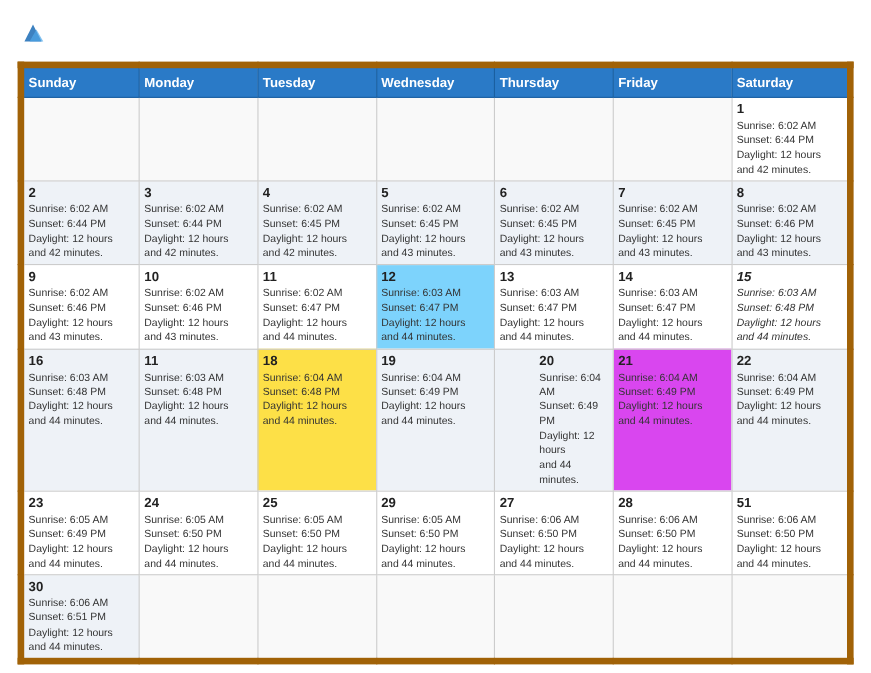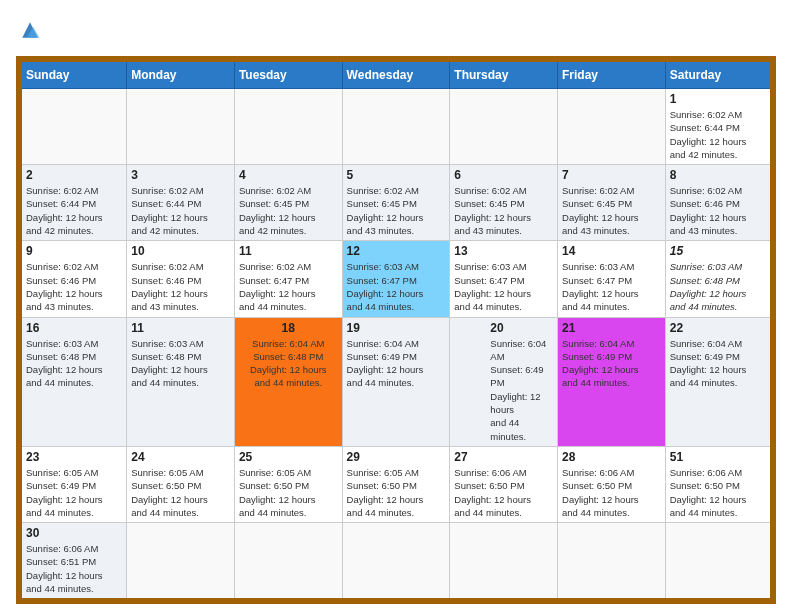--- a/index.html
+++ b/index.html
@@ -248,21 +248,21 @@
 Daylight: 12 hours
 and 44 minutes.</div>
         </td>
         <td style="background: rgb(238, 242, 247);">
           <div class="day-number">11</div>
           <div class="day-info" style="white-space: pre-line;">Sunrise: 6:03 AM
 Sunset: 6:48 PM
 Daylight: 12 hours
 and 44 minutes.</div>
         </td>
-        <td style="background: #f97316; text-align: center;">
+        <td style="background: #fde047;">
           <div class="day-number">18</div>
           <div class="day-info" style="white-space: pre-line;">Sunrise: 6:04 AM
 Sunset: 6:48 PM
 Daylight: 12 hours
 and 44 minutes.</div>
         </td>
         <td style="background: rgb(238, 242, 247);">
           <div class="day-number">19</div>
           <div class="day-info" style="white-space: pre-line;">Sunrise: 6:04 AM
 Sunset: 6:49 PM

